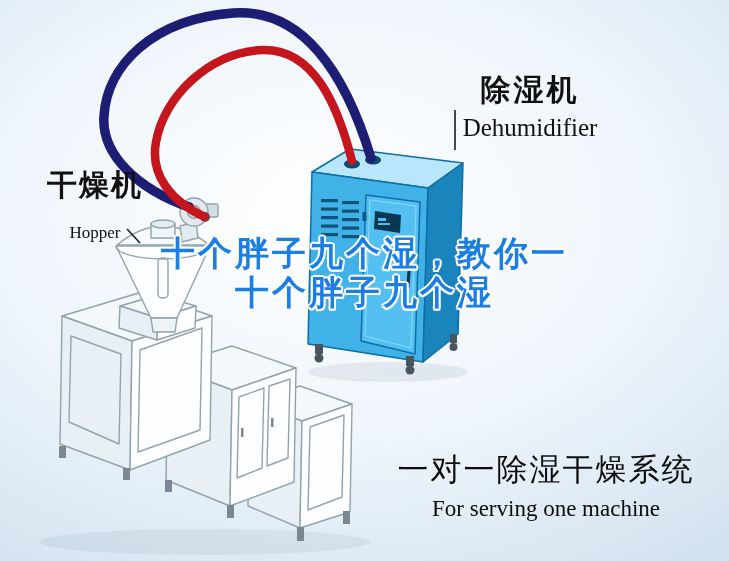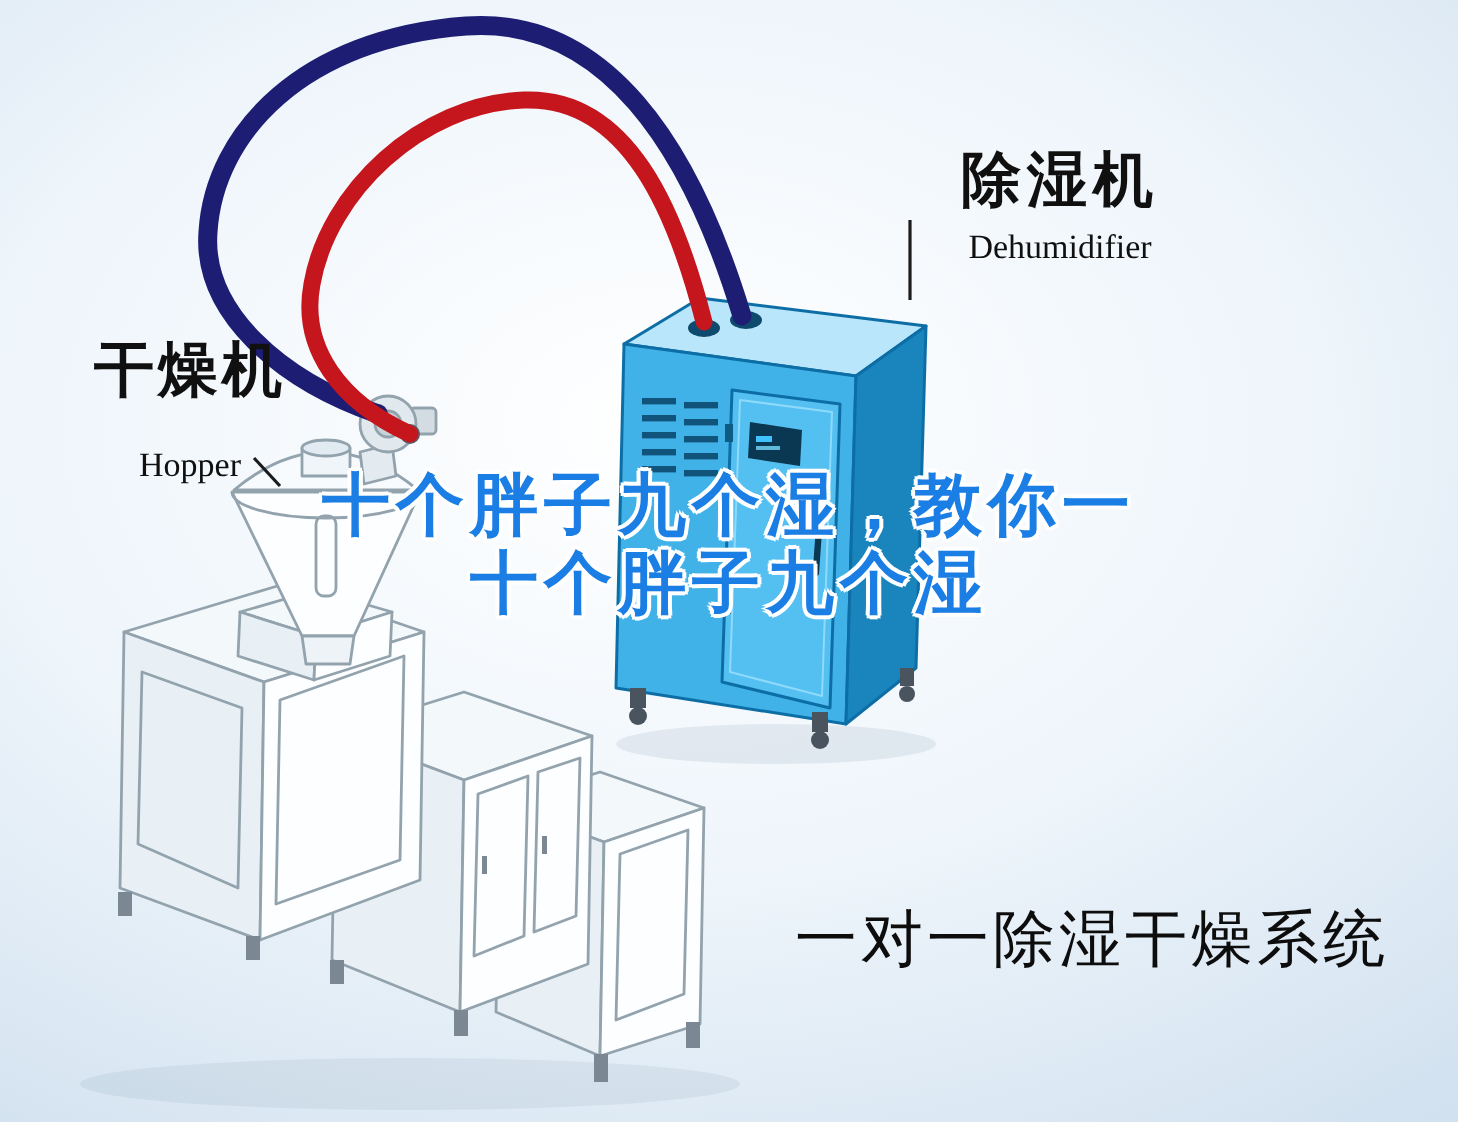--- a/index.html
+++ b/index.html
@@ -27,21 +27,21 @@
   .pipe { fill:none; stroke-linecap:round; }
   .pipe-return { stroke: var(--pipe-return); stroke-width:9.5; }
   .pipe-supply { stroke: var(--pipe-supply); stroke-width:8.5; }
 
   
   .label { position:absolute; text-align:center; color:#101010; }
   .label .cn { font-weight:bold; letter-spacing:3px; }
   .label .en { font-family:"Liberation Serif", serif; }
   .dehu-label { left:448px; top:70px; width:164px; }
   .dehu-label .cn { font-size:30px; }
-  .dehu-label .en { font-size:17px; margin-top:3px; }
+  .dehu-label .en { font-size:25px; margin-top:3px; }
   .hop-label { left:42px; top:165px; width:106px; }
   .hop-label .cn { font-size:30px; letter-spacing:2px; }
   .hop-label .en { font-size:17px; margin-top:17px; }
 
   .watermark {
     position:absolute; left:0; top:234px; width:729px; text-align:center;
     font-weight:bold; font-size:34px; letter-spacing:3px; line-height:1.16;
     text-shadow:
       2px 0 0 var(--outline), -2px 0 0 var(--outline),
       0 2px 0 var(--outline), 0 -2px 0 var(--outline),
@@ -172,14 +172,15 @@
     <div class="en">Hopper</div>
   </div>
 
   <div class="watermark" style="color: rgb(26, 126, 228);">
     <div>十个胖子九个湿，教你一</div>
     <div>十个胖子九个湿</div>
   </div>
 
   <div class="caption">
     <div class="cap-cn">一对一除湿干燥系统</div>
+    <div class="cap-en">For serving one machine</div>
   </div>
 </div>
 
 </body></html>

